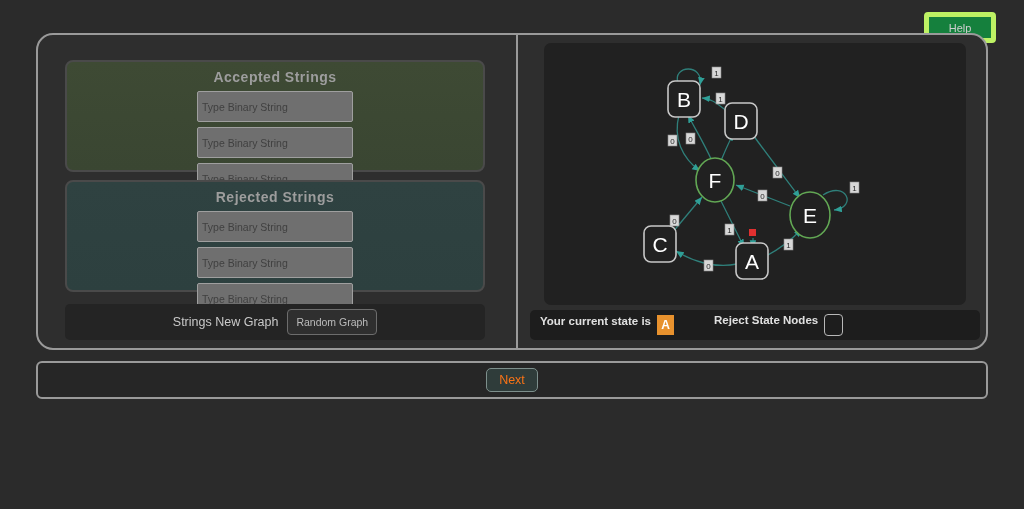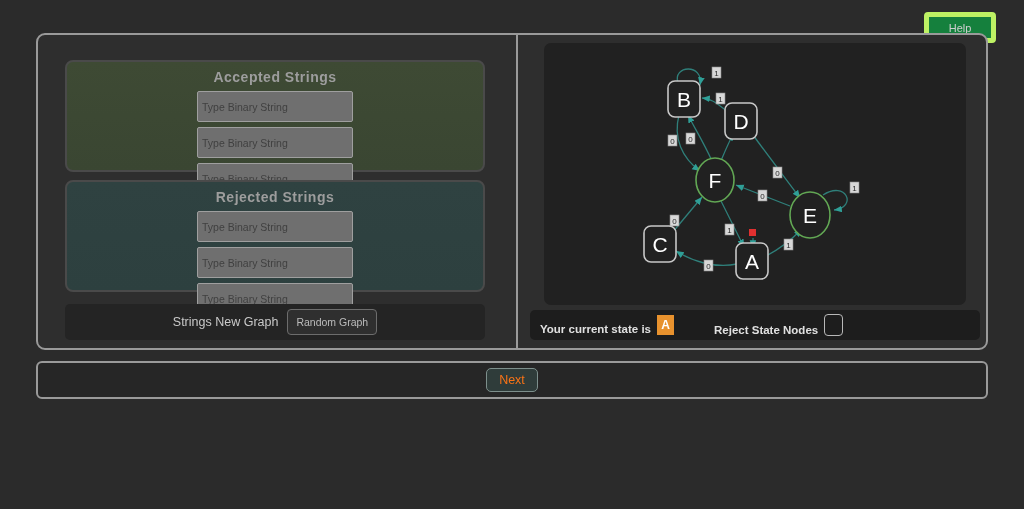--- a/index.html
+++ b/index.html
@@ -47,21 +47,21 @@
   }
 
   
   #main-frame {
     position: absolute;
     left: 36px;
     top: 33px;
     width: 952px;
     height: 317px;
     border: 2px solid #9a9a9a;
-    border-radius: 9px;
+    border-radius: 17px;
     background: #2e2e2e;
     box-sizing: border-box;
   }
 
   
   #left-col {
     position: absolute;
     left: 0px;
     top: 0px;
     width: 480px;
@@ -175,21 +175,21 @@
     height: 30px;
     background: #1d1d1d;
     border-radius: 5px;
     display: flex;
     align-items: center;
     box-sizing: border-box;
     padding: 0 10px;
   }
   .legend-item {
     display: flex;
-    align-items: flex-end;
+    align-items: flex-start;
     gap: 6px;
   }
   .legend-text {
     font-size: 11.5px;
     color: #e0e0e0;
     font-weight: bold;
   }
   #current-state-badge {
     width: 17px;
     height: 20px;

